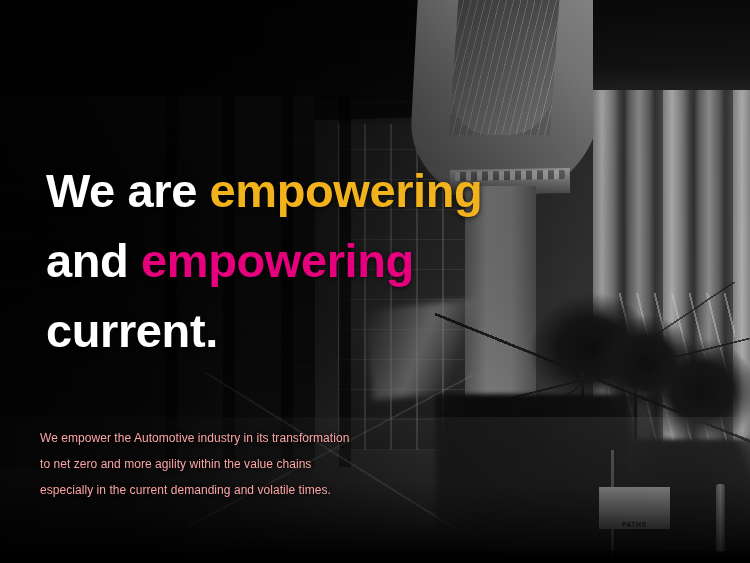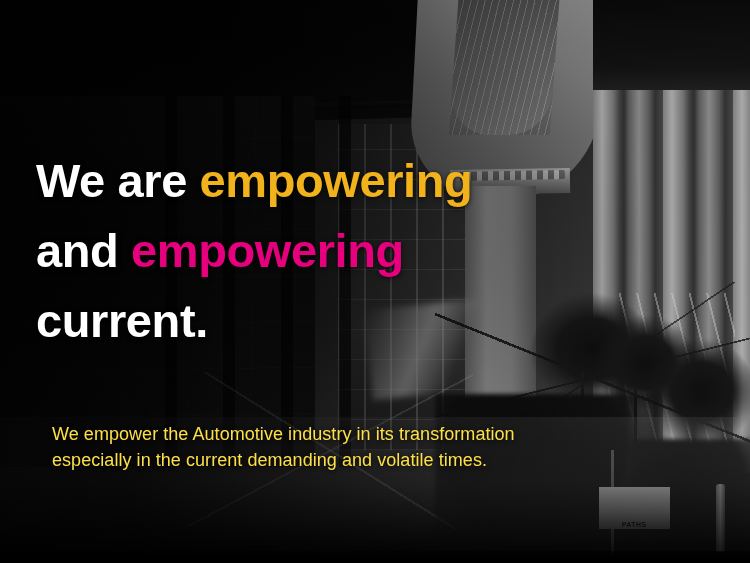--- a/index.html
+++ b/index.html
@@ -389,42 +389,42 @@
 
   
   .content {
     position: absolute;
     left: 36px;
     top: 146px;
     right: 40px;
   }
 
   .headline {
-    margin: 0;
+    margin: 10px;
     font-family: "Liberation Sans", sans-serif;
     font-size: 47px;
     font-weight: 700;
     line-height: 70px;
     letter-spacing: -0.4px;
     color: #ffffff;
     text-shadow: 0 1px 5px rgba(0,0,0,0.75);
   }
   .headline .line { display: block; white-space: nowrap; }
   .hl-amber   { color: #F2B21B; }
   .hl-magenta { color: #E6007E; }
 
   .subcopy {
-    margin: 16px;
+    margin: 4px;
     padding-top: 49px;
     font-family: "Liberation Sans", sans-serif;
-    font-size: 18px;
+    font-size: 12px;
     font-weight: 400;
     line-height: 26px;
     letter-spacing: 0.05px;
-    color: #fde047;
+    color: #fca5a5;
     text-shadow: 0 1px 4px rgba(0,0,0,0.85);
   }
   .subcopy .line { display: block; white-space: nowrap; }
 </style>
 </head>
 <body>
 
 <div class="slide">
 
   <div class="photo">
@@ -466,17 +466,18 @@
   <div class="content">
 
     <h1 class="headline">
       <span class="line"><span>We are </span><span class="hl-amber">empowering</span></span>
       <span class="line"><span>and </span><span class="hl-magenta">empowering</span></span>
       <span class="line">current.</span>
     </h1>
 
     <p class="subcopy">
       <span class="line">We empower the Automotive industry in its transformation</span>
+      <span class="line">to net zero and more agility within the value chains</span>
       <span class="line">especially in the current demanding and volatile times.</span>
     </p>
 
   </div>
 </div>
 
 </body></html>

